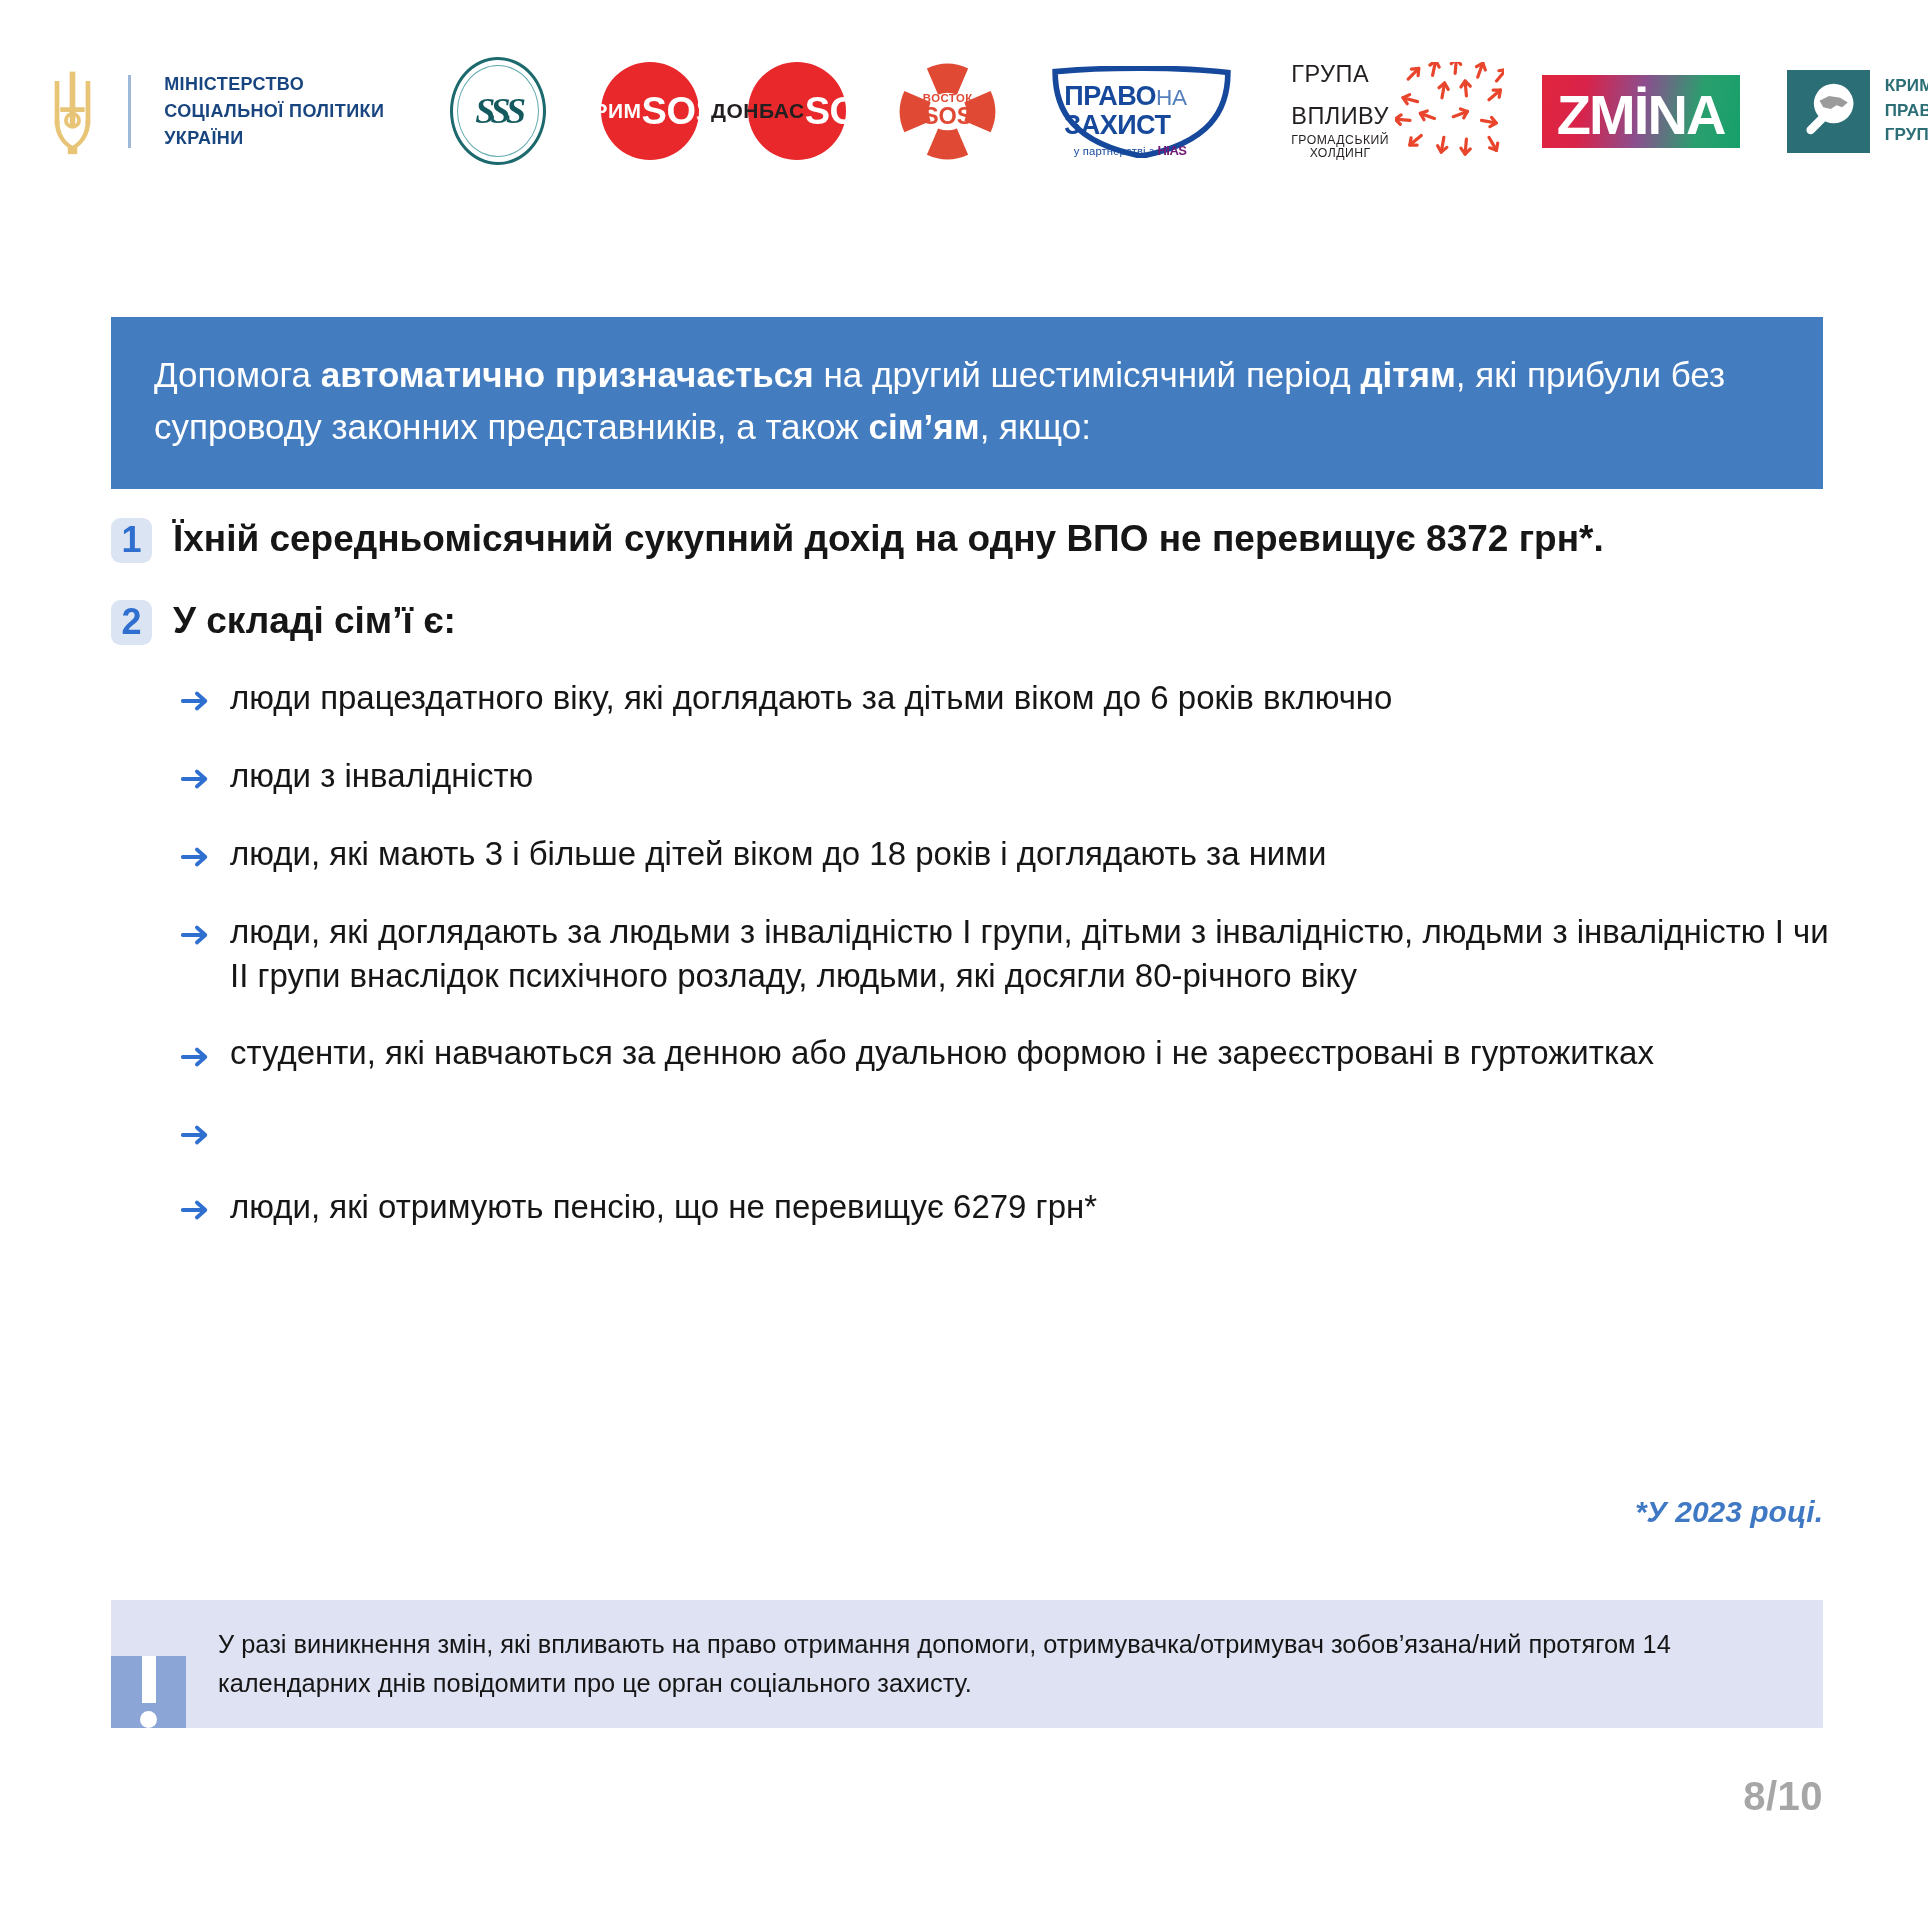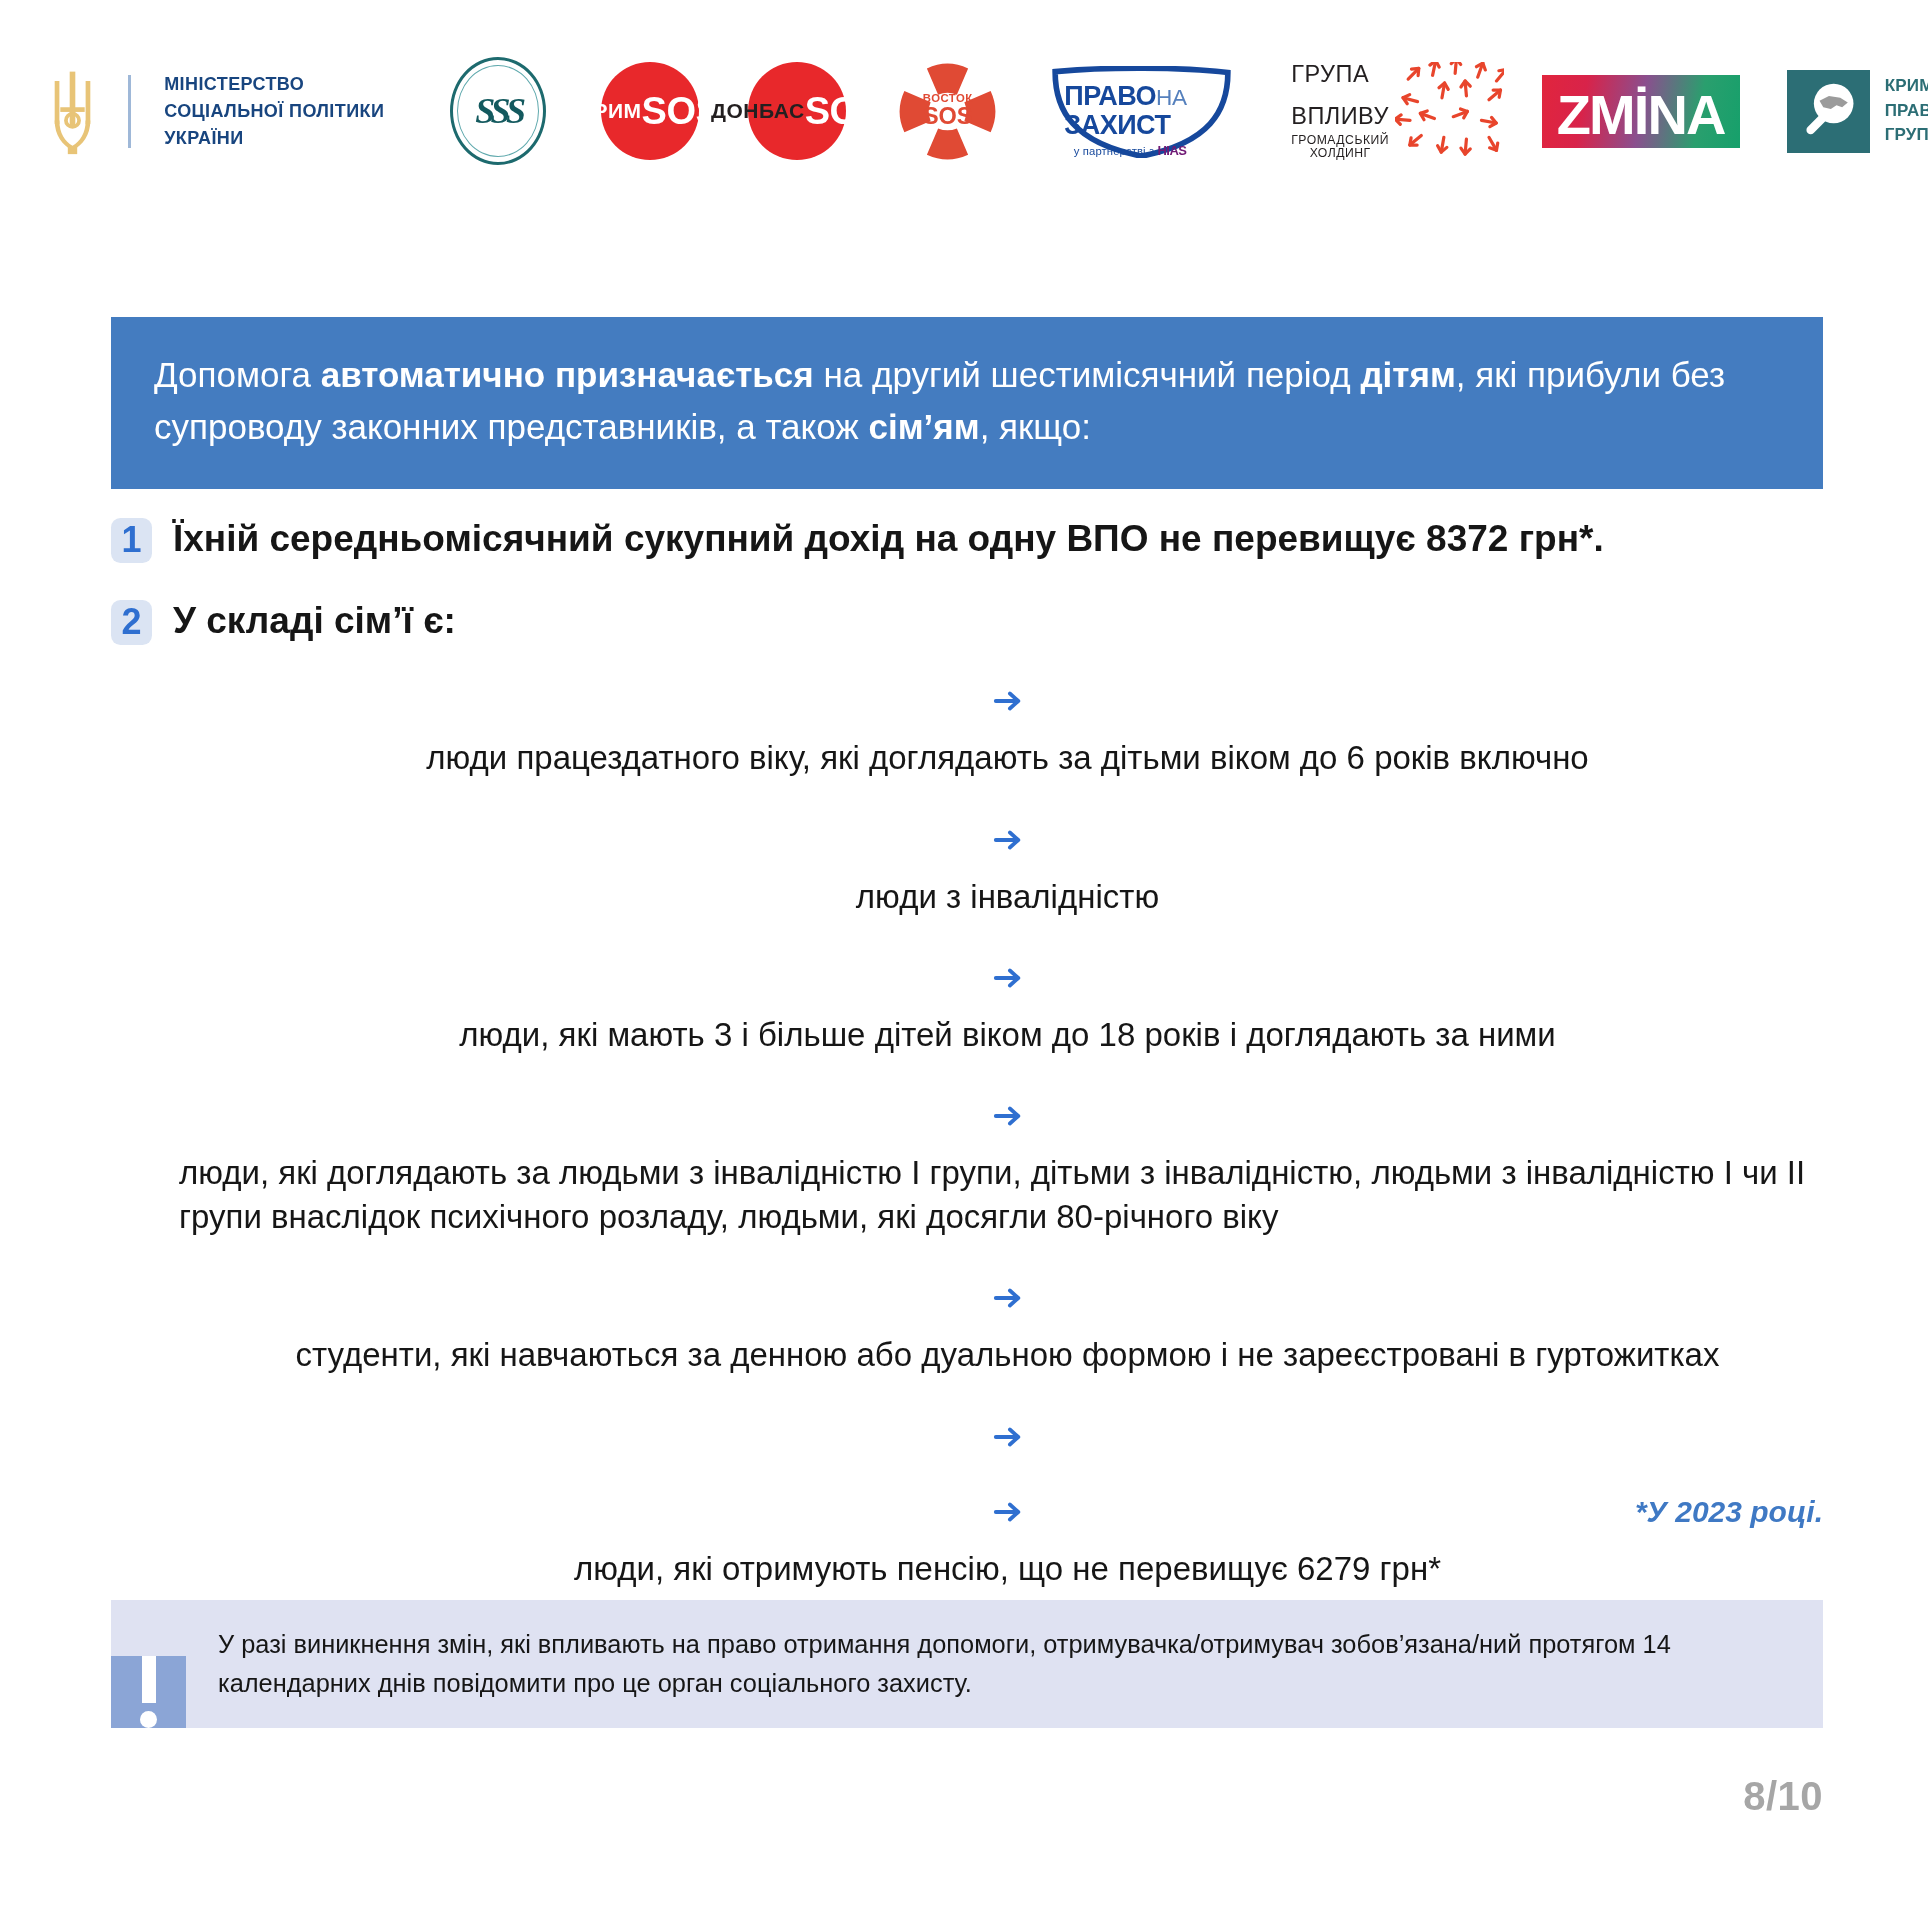--- a/index.html
+++ b/index.html
@@ -232,24 +232,23 @@
     font-size: 37px;
     font-weight: bold;
     color: #161616;
     line-height: 1.25;
   }
 
   
   .bullets { position: absolute; left: 179px; top: 676px; width: 1657px; }
   .bullet {
     display: flex;
-    align-items: center;
+    align-items: flex-start;
     gap: 19px;
     margin-bottom: 34px;
-    flex-direction: column;
   }
   .bullet-arrow {
     flex: 0 0 auto;
     width: 32px; height: 32px;
     margin-top: 9.4px;
   }
   .bullet-arrow svg { display: block; }
   .bullet-text {
     font-size: 33px;
     line-height: 1.33;

